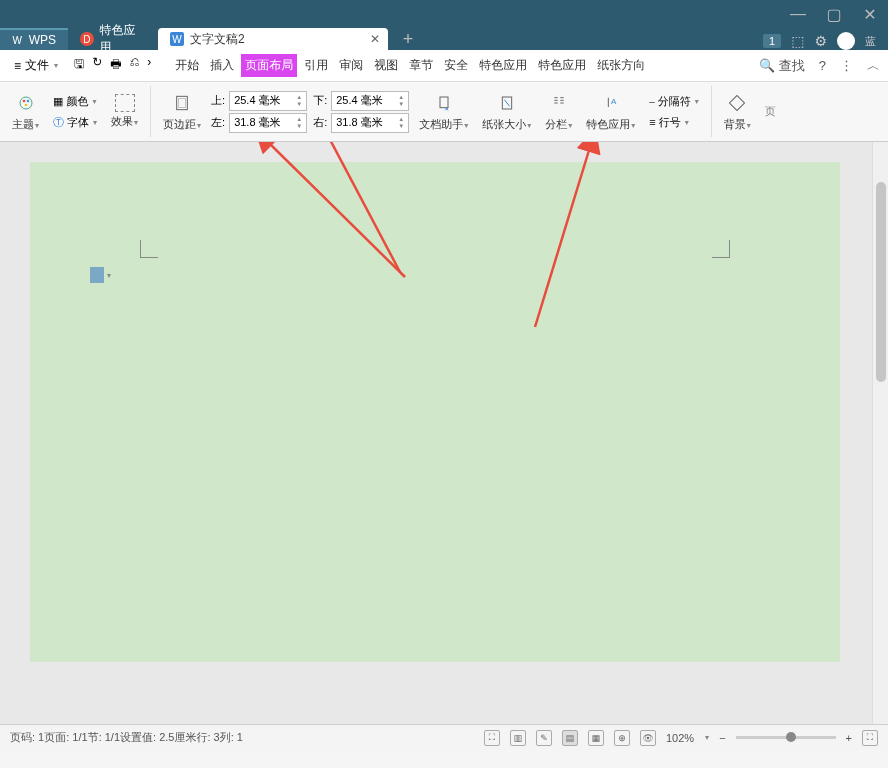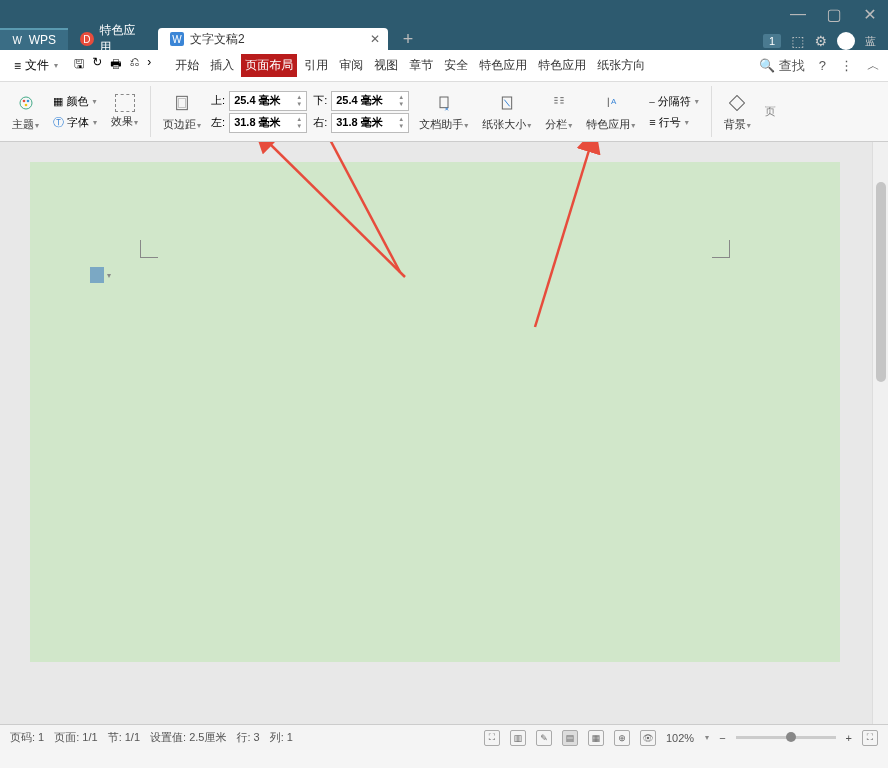--- a/index.html
+++ b/index.html
@@ -18,46 +18,46 @@
     .tab-add { width: 40px; color: #bbb; font-size: 18px; justify-content: center; display: flex; align-items: center; height: 22px; cursor: pointer; }
     .tabbar-right { margin-left: auto; display: flex; align-items: center; gap: 10px; padding-right: 12px; color: #ccc; }
     .tabbar-badge { background: #4a7a90; padding: 1px 6px; border-radius: 2px; font-size: 11px; color: #fff; }
     .avatar { width: 18px; height: 18px; border-radius: 50%; background: #fff; }
     
     .menubar { height: 32px; background: #fff; border-bottom: 1px solid #ddd; display: flex; align-items: center; padding: 0 8px; font-size: 12px; gap: 2px; }
     .menu-file { display: flex; align-items: center; gap: 4px; padding: 3px 6px; }
     .menu-qat { display: flex; gap: 8px; padding: 0 8px; }
     .menu-tabs { display: flex; gap: 3px; margin-left: 10px; }
     .menu-tab { padding: 3px 4px; cursor: pointer; color: #333; font-size: 12px; }
-    .menu-tab.active { background: #b91c1c; color: #fff; }
+    .menu-tab.active { background: #d946ef; color: #fff; }
     .menu-right { margin-left: auto; display: flex; align-items: center; gap: 14px; font-size: 13px; color: #555; }
     .search-btn { display: flex; align-items: center; gap: 3px; }
     
     .ribbon { height: 60px; background: #f7f7f7; border-bottom: 1px solid #ccc; display: flex; align-items: stretch; padding: 4px 0; }
     .ribbon-group { display: flex; align-items: center; padding: 0 8px; border-right: 1px solid #ddd; gap: 6px; }
     .ribbon-btn-lg { display: flex; flex-direction: column; align-items: center; justify-content: center; gap: 2px; padding: 2px 4px; cursor: pointer; font-size: 11px; color: #333; }
     .ribbon-icon { width: 24px; height: 24px; display: flex; align-items: center; justify-content: center; }
     .ribbon-col { display: flex; flex-direction: column; gap: 4px; justify-content: center; }
     .ribbon-btn-sm { display: flex; align-items: center; gap: 3px; font-size: 11px; cursor: pointer; padding: 1px 4px; }
     .margin-inputs { display: flex; flex-direction: column; gap: 2px; }
     .margin-row { display: flex; align-items: center; gap: 4px; font-size: 11px; }
-    .margin-input { width: 78px; height: 20px; border: 1px solid #bbb; background: #fff; font-size: 11px; padding: 0 4px; display: flex; align-items: center; justify-content: space-between; font-weight: bold; }
+    .margin-input { width: 78px; height: 20px; border: 1px solid #bbb; background: #fff; font-size: 11px; padding: 0 4px; display: flex; align-items: center; justify-content: space-between; }
     .spinner { display: flex; flex-direction: column; font-size: 6px; color: #888; line-height: 7px; }
     
     .document-area { position: relative; height: 582px; background: #e8e8e8; display: flex; }
     .page { width: 810px; height: 500px; background: #d1e7ca; margin: 20px 30px; position: relative; }
     .page-corner-tl { position: absolute; top: 78px; left: 110px; width: 18px; height: 18px; border-left: 1px solid #888; border-bottom: 1px solid #888; }
     .page-corner-tr { position: absolute; top: 78px; right: 110px; width: 18px; height: 18px; border-right: 1px solid #888; border-bottom: 1px solid #888; }
     .page-widget { position: absolute; top: 105px; left: 60px; display: flex; align-items: center; gap: 2px; }
     .page-widget-icon { width: 14px; height: 16px; background: #7ba8c4; }
     
     .vscroll { width: 16px; background: #f0f0f0; position: absolute; right: 0; top: 0; bottom: 0; border-left: 1px solid #ddd; }
     .vscroll-thumb { position: absolute; top: 40px; width: 10px; left: 3px; height: 200px; background: #c5c5c5; border-radius: 5px; }
     
-    .statusbar { height: 26px; background: #f4f4f4; border-top: 1px solid #ccc; display: flex; align-items: center; padding: 0 10px; font-size: 11px; color: #555; gap: 10px; }
+    .statusbar { height: 26px; background: #f4f4f4; border-top: 1px solid #ccc; display: flex; align-items: center; padding: 0 10px; font-size: 11px; color: #555; }
     .statusbar-right { margin-left: auto; display: flex; align-items: center; gap: 10px; }
     .zoom-slider { width: 100px; height: 3px; background: #ccc; position: relative; }
     .zoom-thumb { position: absolute; top: -4px; left: 50px; width: 10px; height: 10px; border-radius: 50%; background: #888; }
     .sb-icon { width: 16px; height: 16px; border: 1px solid #aaa; border-radius: 2px; display: flex; align-items: center; justify-content: center; font-size: 9px; color: #666; }
     .sb-icon.active { background: #ddd; }
     
     .arrow { position: absolute; pointer-events: none; }
     
     .dropdown-arrow { font-size: 8px; color: #888; margin-left: 1px; }
     .icon-svg { width: 16px; height: 16px; }

